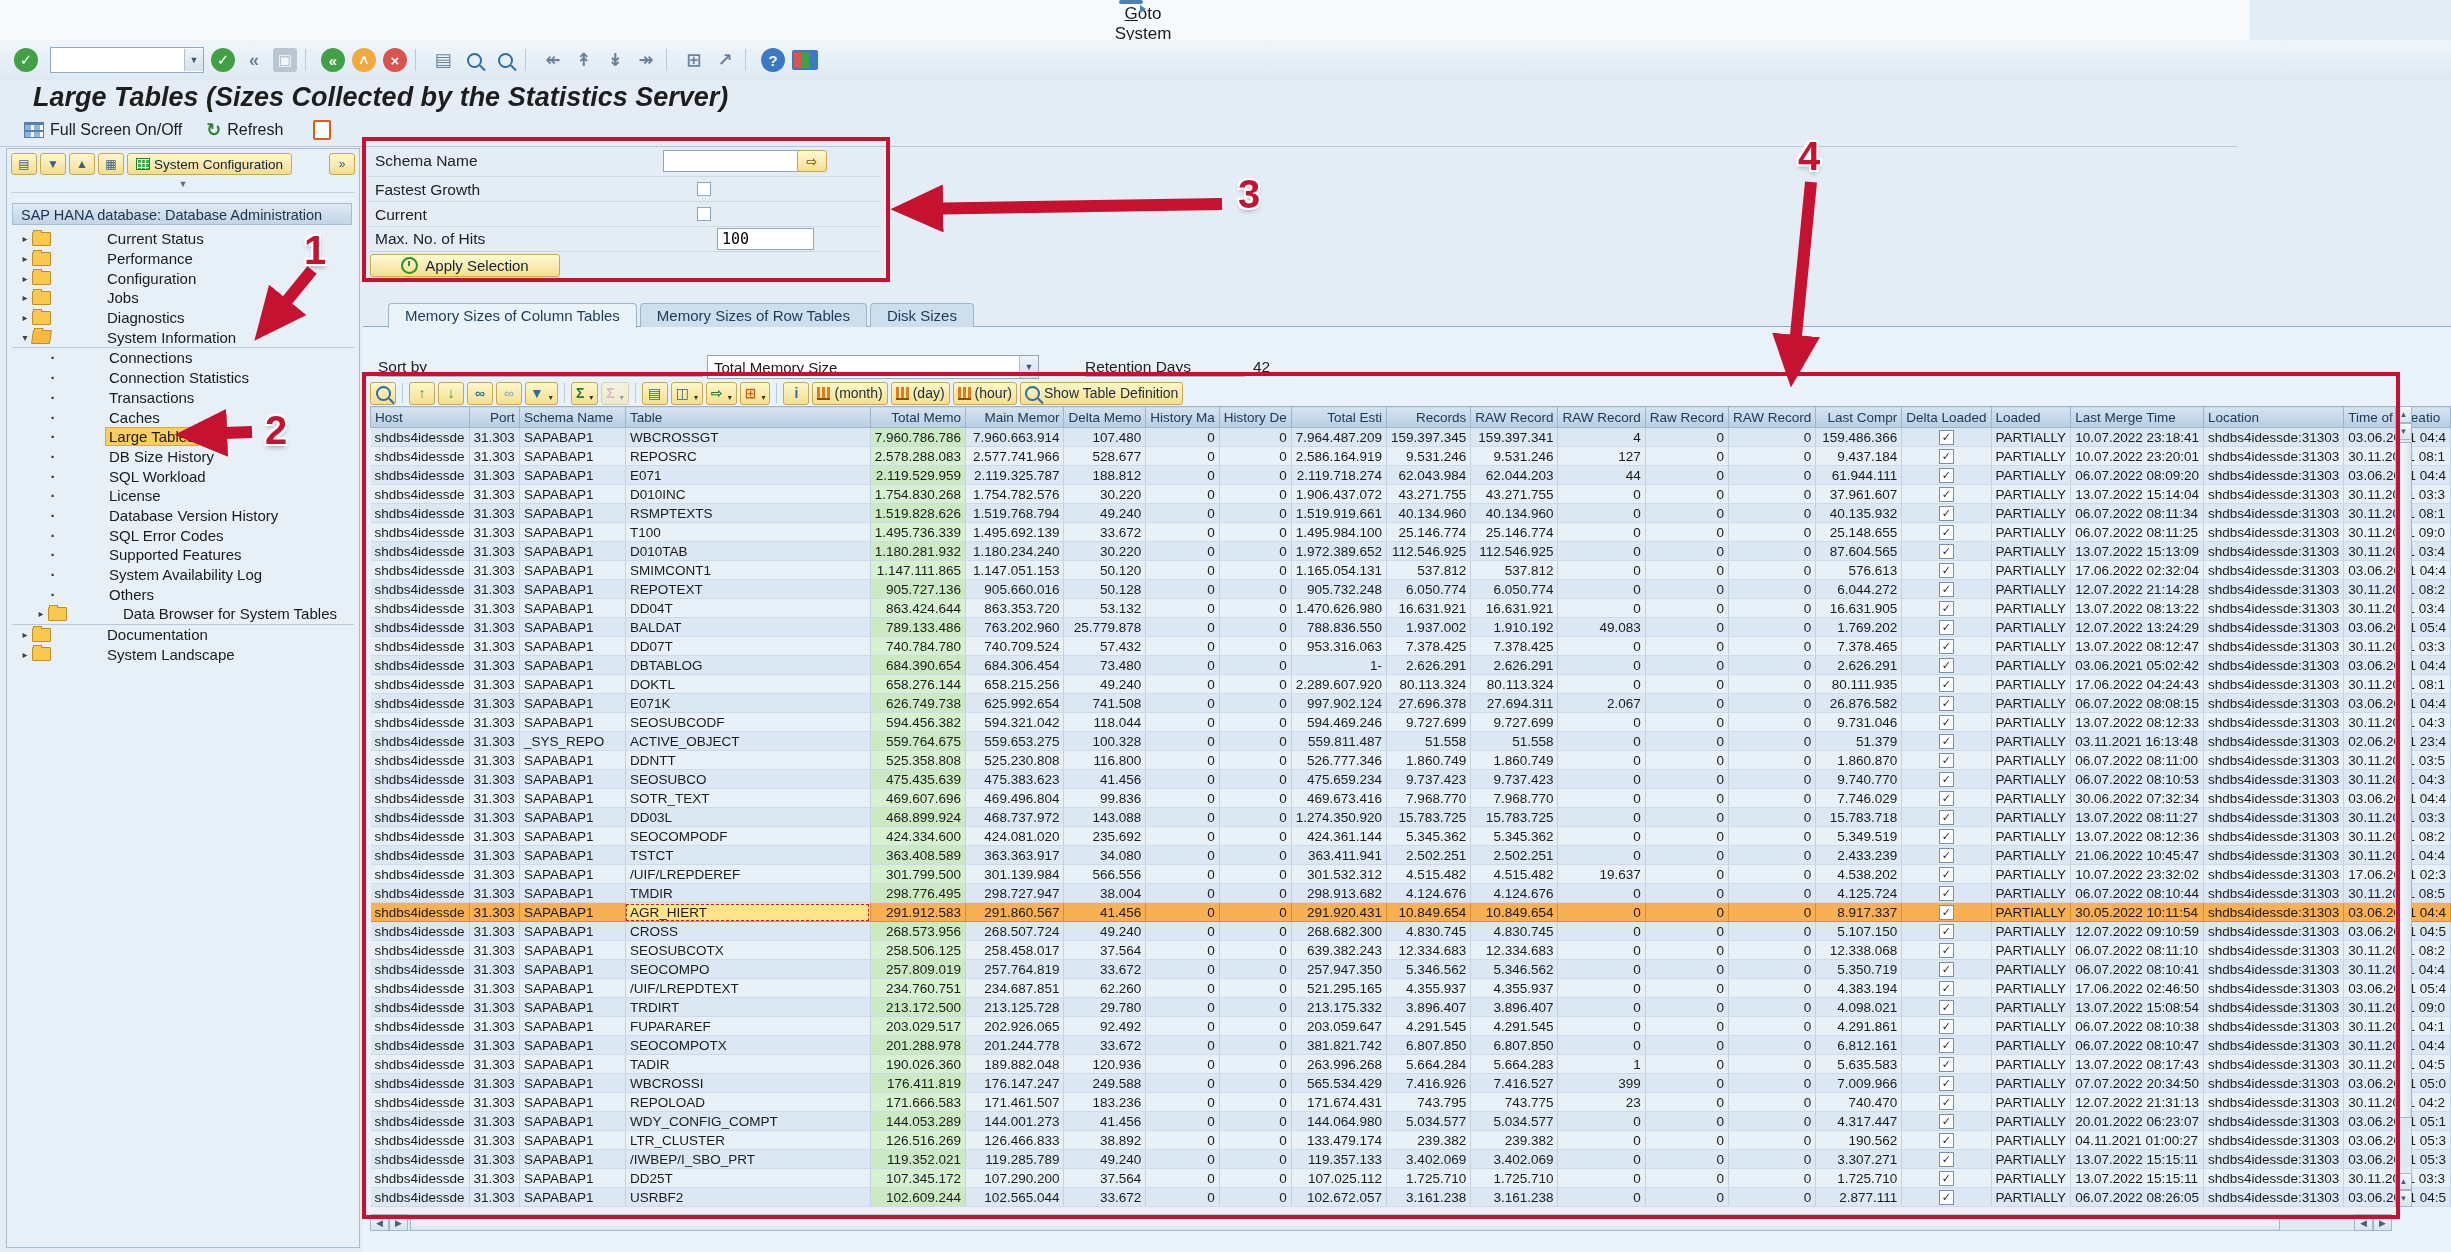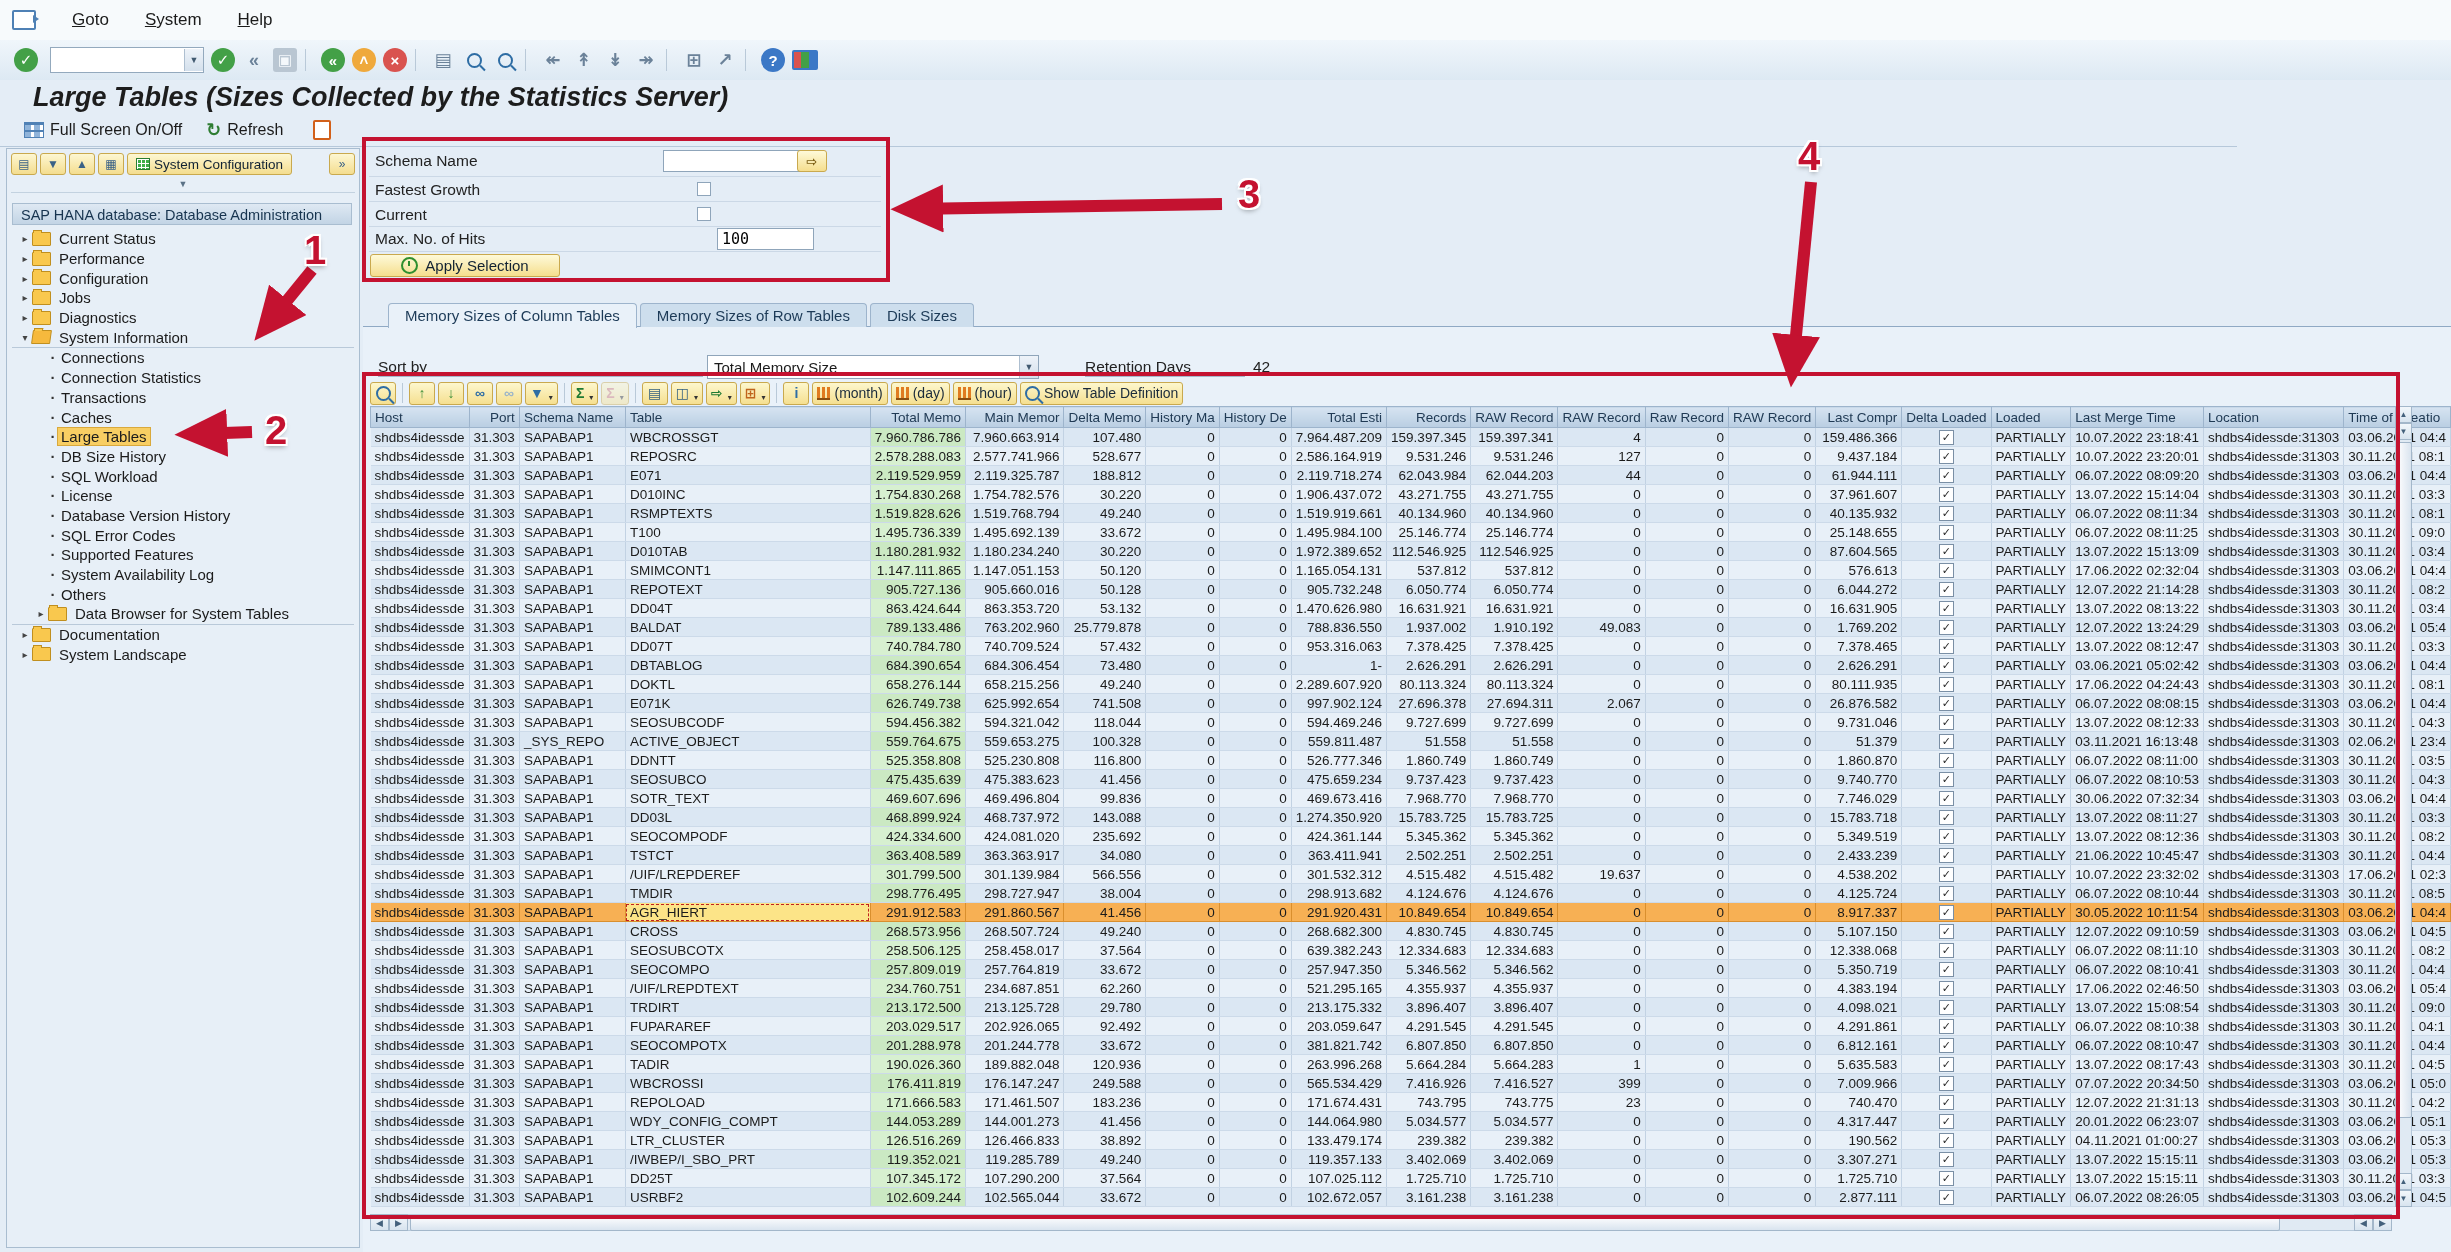--- a/index.html
+++ b/index.html
@@ -1,22 +1,22 @@
 <!DOCTYPE html>
 <html><head>
 <meta charset="utf-8">
 <style>
   html,body{margin:0;padding:0;}
   body{width:2451px;height:1252px;overflow:hidden;background:#e4edf6;
        font-family:"Liberation Sans","DejaVu Sans",sans-serif;color:#1b1b1b;}
   #stage{position:absolute;left:0;top:0;width:2451px;height:1252px;}
 
   
-  #menubar{position:absolute;left:0;top:0;width:2451px;height:40px;background:#f7fafc;
-           border-bottom:1px solid #ccd9e5;display:flex;align-items:center;font-size:17px;}
+  #menubar{position:absolute;left:0;top:0;width:2250px;height:40px;background:#f7fafc;
+           border-bottom:1px solid #ccd9e5;display:flex;align-items:center;font-size:17px;flex-direction:column;}
   .menu-item{margin-left:36px;cursor:default;}
   .menu-item::first-letter{text-decoration:underline;}
   #sap-menu-icon{width:20px;height:16px;margin-left:12px;border:2px solid #4f81b5;border-radius:2px;position:relative;background:#fff;}
   #sap-menu-icon::after{content:"";position:absolute;right:-5px;top:3px;border-left:6px solid #4f81b5;border-top:4px solid transparent;border-bottom:4px solid transparent;}
 
   #toolbar{position:absolute;left:0;top:40px;width:2451px;height:40px;
            background:linear-gradient(#f0f6fb,#dde9f3);border-bottom:1px solid #b6c8da;
            display:flex;align-items:center;}
   .tbico{width:24px;height:24px;border-radius:12px;display:flex;align-items:center;justify-content:center;
          font-size:15px;font-weight:bold;color:#fff;margin-left:7px;flex:0 0 auto;}
@@ -57,21 +57,21 @@
   #tree-head{position:absolute;left:5px;top:54px;width:340px;height:22px;line-height:22px;
              background:linear-gradient(#dfe9f3,#c2d4e5);border:1px solid #a9bdd0;font-size:14.5px;color:#17344f;padding-left:8px;box-sizing:border-box;}
   #tree{position:absolute;left:5px;top:80px;width:342px;font-size:15px;}
   .trow{height:19.7px;display:flex;align-items:center;white-space:nowrap;}
   .trow.sep-after{border-bottom:1px solid #b9c9d9;}
   .texp{width:14px;text-align:center;font-size:10px;color:#444;flex:0 0 auto;}
   .tdot{width:10px;text-align:center;color:#333;flex:0 0 auto;font-weight:bold;}
   .tico{width:17px;height:12px;background:#f9c84e;border:1px solid #c08f1f;border-radius:1px;position:relative;margin-right:5px;flex:0 0 auto;}
   .tico::before{content:"";position:absolute;left:0;top:-3px;width:7px;height:2px;background:#f9c84e;border:1px solid #c08f1f;border-bottom:none;}
   .tico.open{background:#f6b93d;transform:skewX(-8deg);}
-  .tlabel{padding:0 3px;}
+  .tlabel{padding:0 3px;margin-left:48px;}
   .tlabel.selected{background:#f8ce63;outline:1px solid #d9a93c;}
 
   
   .flabel{position:absolute;font-size:15.5px;color:#222;}
   .frule{position:absolute;height:1px;background:#cbd8e6;width:512px;left:369px;}
   .sapinput{position:absolute;background:#fff;border:1px solid #8fa5ba;height:22px;box-sizing:border-box;
             font-size:15px;font-family:"DejaVu Sans Mono","Liberation Mono",monospace;padding:0 4px;outline:none;margin-left:20px;}
   .sapcheck{position:absolute;width:14px;height:14px;background:#fff;border:1px solid #8fa5ba;box-sizing:border-box;
             font-size:11px;line-height:12px;text-align:center;color:#222;}
   .ybtn{background:linear-gradient(#fefad9,#f5de8e);border:1px solid #c9a94e;border-radius:3px;display:flex;

